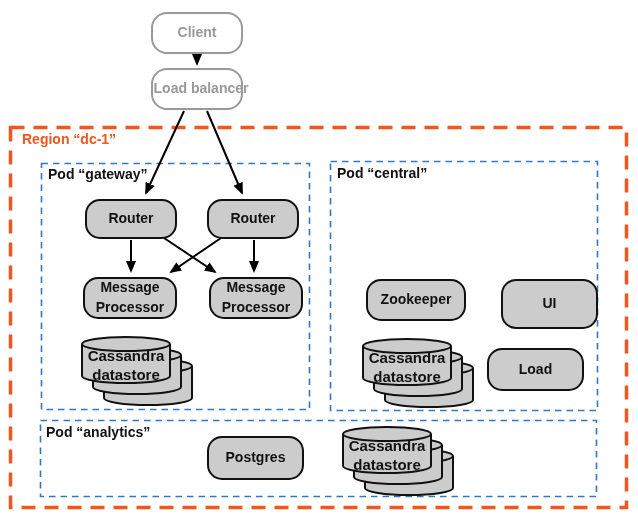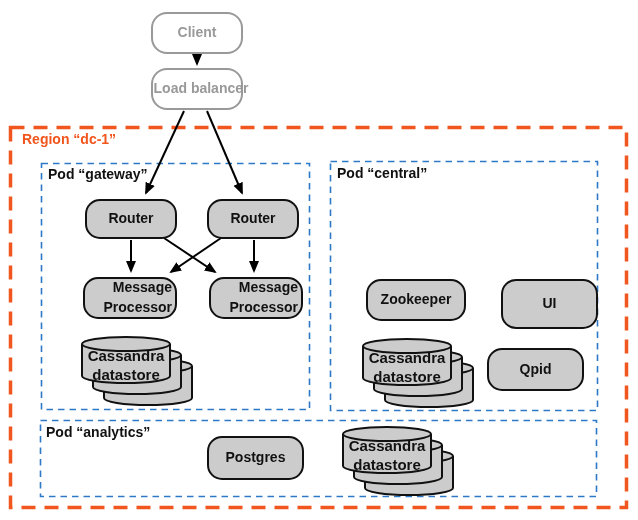--- a/index.html
+++ b/index.html
@@ -4,21 +4,21 @@
 <style>
   html,body { margin:0; padding:0; background:#ffffff; }
   .canvas {
     position:relative; width:638px; height:520px; background:#ffffff;
     font-family:"Liberation Sans", sans-serif; overflow:hidden;
   }
   .layer { position:absolute; left:0; top:0; width:638px; height:520px; }
   .node {
     position:absolute; box-sizing:border-box;
     display:flex; align-items:center; justify-content:center;
-    text-align:right; background:#cccccc; border:2px solid #111111;
+    text-align:center; background:#cccccc; border:2px solid #111111;
     border-radius:15px; font-weight:bold; font-size:14px; color:#111111;
     line-height:1.4; padding:2px 3px; z-index:3;
   }
   .node.external {
     background:#ffffff; border-color:#999999; color:#999999; border-radius:16px;
   }
   .nowrap { white-space:nowrap; }
   .pod-label, .region-label {
     position:absolute; font-weight:bold; font-size:14px; color:#111111;
     z-index:2; white-space:nowrap;
@@ -95,18 +95,18 @@
 
   <div class="node" style="left:85px; top:199px; width:92px; height:40px;">Router</div>
   <div class="node" style="left:207px; top:199px; width:92px; height:40px;">Router</div>
   <div class="node" style="left:83px; top:277px; width:94px; height:42px;">Message Processor</div>
   <div class="node" style="left:209px; top:277px; width:94px; height:42px;">Message Processor</div>
   <div class="cyl-label" style="left:82px; top:347px; width:88px;">Cassandra datastore</div>
 
   <div class="node" style="left:366px; top:279px; width:100px; height:42px;">Zookeeper</div>
   <div class="node" style="left:501px; top:279px; width:97px; height:50px;">UI</div>
   <div class="cyl-label" style="left:363px; top:349px; width:88px;">Cassandra datastore</div>
-  <div class="node" style="left:487px; top:348px; width:97px; height:43px;">Qpid</div>
+  <div class="node" style="left:487px; top:348px; width:97px; height:43px;">Load</div>
 
   <div class="node" style="left:207px; top:436px; width:97px; height:44px;">Postgres</div>
   <div class="cyl-label" style="left:343px; top:437px; width:88px;">Cassandra datastore</div>
 
 </div>
 
 </body></html>

